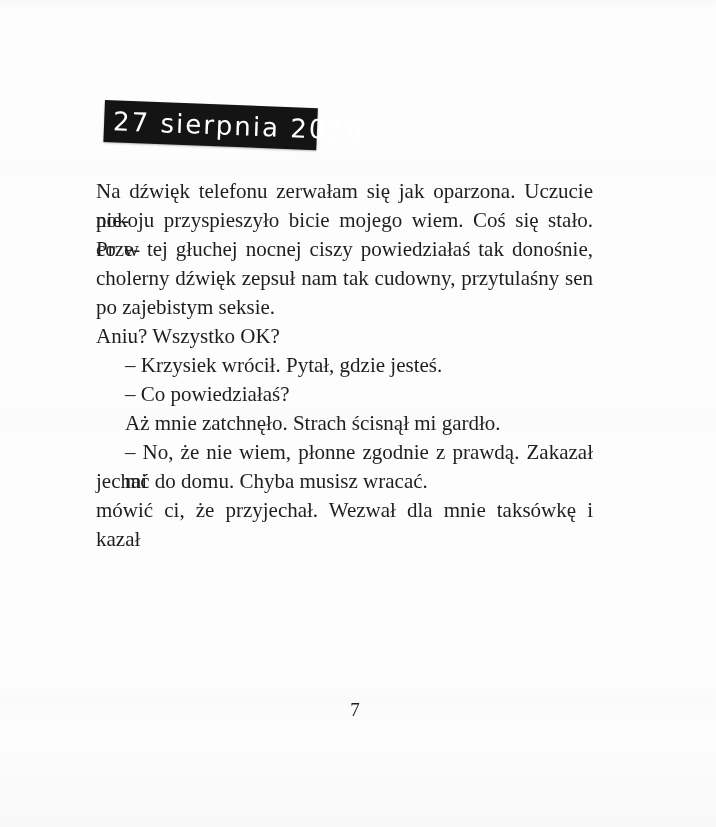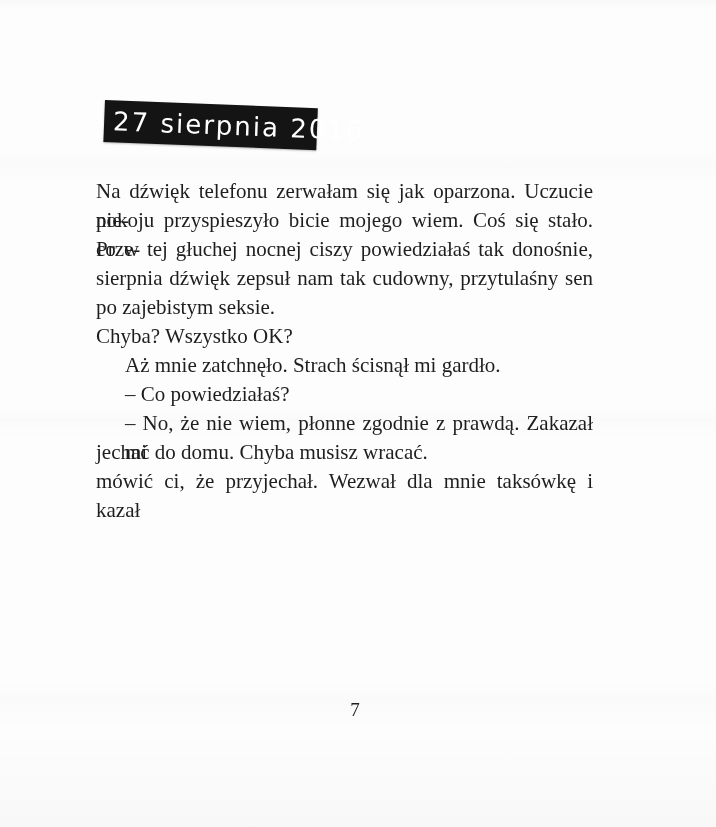--- a/index.html
+++ b/index.html
@@ -85,25 +85,26 @@
 <div class="page">
 
   <div class="date-banner">
     <span>27 sierpnia 2016</span>
   </div>
 
   <div class="body-text" id="body-lines">
       <div class="line justify">Na dźwięk telefonu zerwałam się jak oparzona. Uczucie nie-</div>
       <div class="line justify">pokoju przyspieszyło bicie mojego wiem. Coś się stało. Prze-</div>
       <div class="line justify">co w tej głuchej nocnej ciszy powiedziałaś tak donośnie,</div>
-      <div class="line justify">sierpnia dźwięk zepsuł nam tak cudowny, przytulaśny sen</div>
+      <div class="line justify">cholerny dźwięk zepsuł nam tak cudowny, przytulaśny sen</div>
       <div class="line">po zajebistym seksie.</div>
-      <div class="line">Chyba? Wszystko OK?</div>
+      <div class="line">Aniu? Wszystko OK?</div>
+      <div class="line indent">– Krzysiek wrócił. Pytał, gdzie jesteś.</div>
+      <div class="line indent">– Co powiedziałaś?</div>
       <div class="line indent">Aż mnie zatchnęło. Strach ścisnął mi gardło.</div>
-      <div class="line indent">– Co powiedziałaś?</div>
       <div class="line indent justify">– No, że nie wiem, płonne zgodnie z prawdą. Zakazał mi</div>
       <div class="line">jechać do domu. Chyba musisz wracać.</div>
       <div class="line justify">mówić ci, że przyjechał. Wezwał dla mnie taksówkę i kazał</div>
     </div>
 
   <div class="page-number">7</div>
 
 </div>
 
 </body></html>

